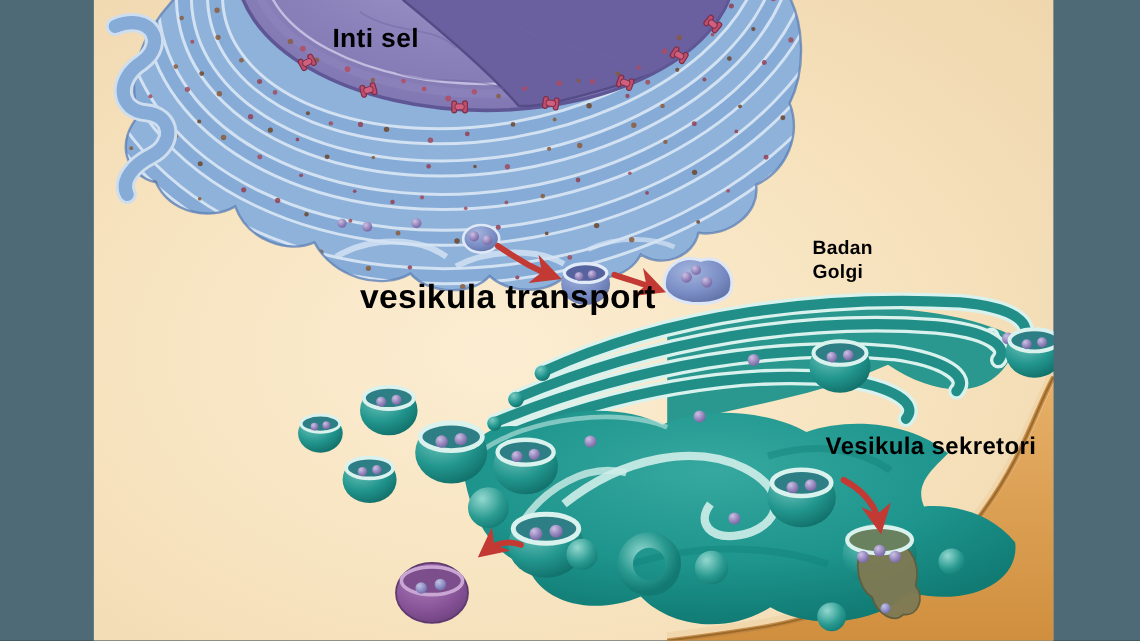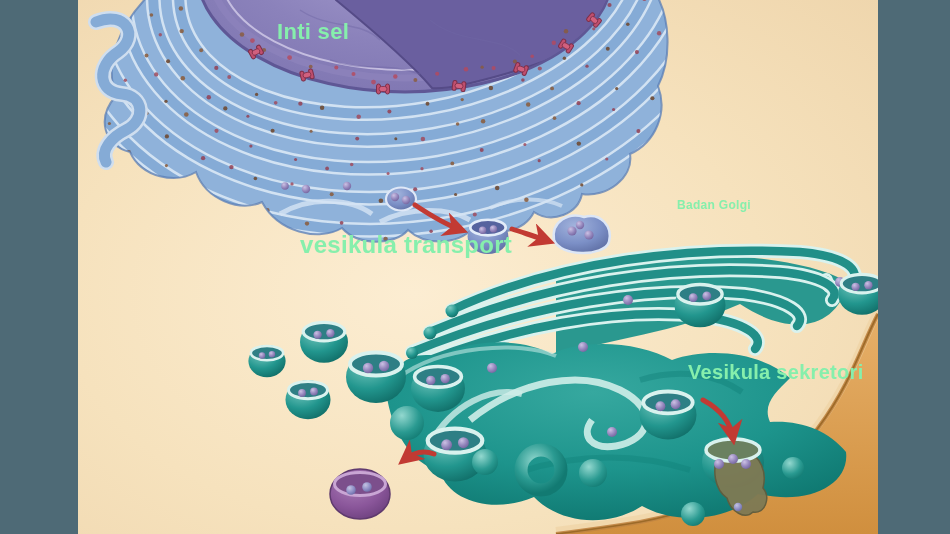--- a/index.html
+++ b/index.html
@@ -1,24 +1,24 @@
 <!DOCTYPE html>
 <html><head>
 <meta charset="utf-8">
 <style>
   html,body{margin:0;padding:0;background:#222;}
   .stage{position:relative;width:950px;height:534px;overflow:hidden;
          font-family:"Liberation Sans",sans-serif;background:#4e6a76;}
   .stage svg{position:absolute;left:0;top:0;}
-  .lbl{position:absolute;color:#86efac;font-weight:600;letter-spacing:.3px;
+  .lbl{position:absolute;color:#000000;font-weight:600;letter-spacing:.3px;
        line-height:1.25;white-space:pre-line;}
   .lbl-inti{left:277px;top:18px;font-size:22px;}
   .lbl-re{left:203px;top:126px;font-size:20px;}
-  .lbl-vt{left:300px;top:230px;font-size:24px;}
-  .lbl-bg{left:677px;top:198px;font-size:12px;width:90px;}
+  .lbl-vt{left:300px;top:230px;font-size:28px;}
+  .lbl-bg{left:677px;top:198px;font-size:16px;width:90px;}
   .lbl-vs{left:688px;top:360px;font-size:20px;}
 </style>
 </head>
 <body>
 
 <div class="stage">
 <svg width="950" height="534" viewBox="0 0 950 534">
   <defs>
     <radialGradient id="gBg" cx="42%" cy="55%" r="80%">
       <stop offset="0%" stop-color="#fcedd2"></stop>

